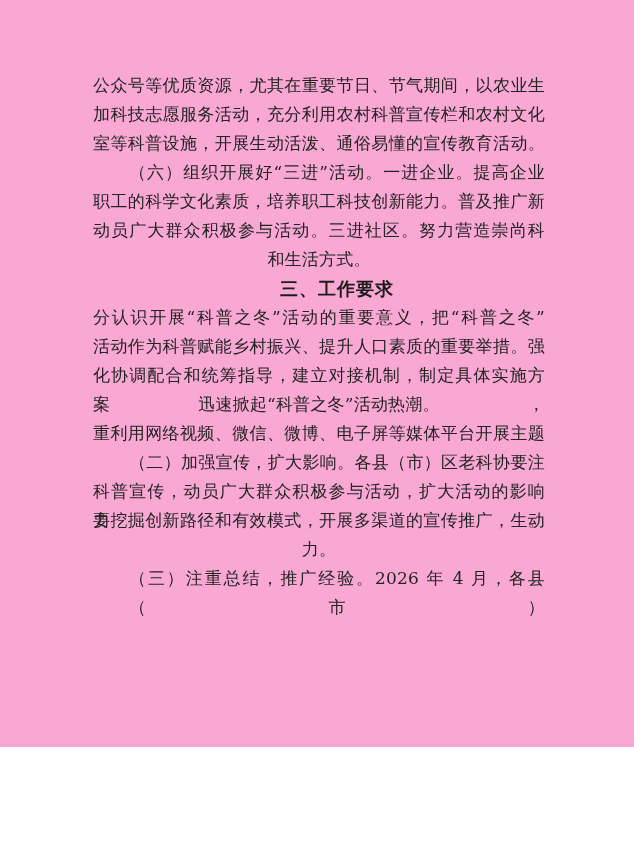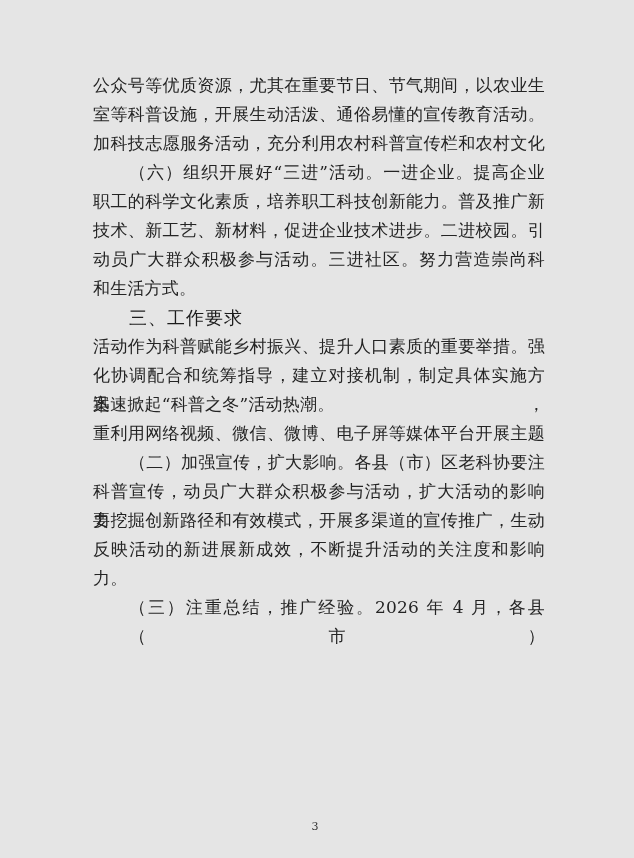--- a/index.html
+++ b/index.html
@@ -3,51 +3,51 @@
 <meta charset="utf-8">
 <style>
   html, body {
     margin: 0;
     padding: 0;
     background: #ffffff;
   }
   .page {
     position: relative;
     width: 634px;
-    height: 858px;
-    background: #e5e5e5;
+    height: 747px;
+    background: #f9a8d4;
     overflow: hidden;
     font-family: "DejaVu Serif", "Liberation Serif", serif;
     color: #222222;
   }
   .body-text {
     position: absolute;
     left: 93px;
     top: 71px;
     width: 452px;
   }
   .line {
     height: 29px;
     line-height: 29px;
     font-size: 17px;
-    text-align: left;
+    text-align: center;
     letter-spacing: 0.2px;
     color: #242424;
   }
   .line.fill {
     text-align: justify;
     text-align-last: justify;
     
   }
   .line.indent {
     padding-left: 36px;
   }
   .line.heading {
     font-family: "DejaVu Sans", "Liberation Sans", sans-serif;
-    font-weight: normal;
+    font-weight: bold;
     font-size: 18px;
     color: #1b1b1b;
     letter-spacing: 1px;
   }
   .page-number {
     position: absolute;
     left: 0;
     right: 4px;
     top: 820px;
     text-align: center;
@@ -55,33 +55,32 @@
     line-height: 14px;
     color: #333333;
   }
 </style>
 </head>
 <body>
 
 <div class="page">
   <div class="body-text">
       <div class="line fill">公众号等优质资源，尤其在重要节日、节气期间，以农业生</div>
+      <div class="line fill">加科技志愿服务活动，充分利用农村科普宣传栏和农村文化</div>
       <div class="line fill">室等科普设施，开展生动活泼、通俗易懂的宣传教育活动。</div>
-      <div class="line fill">加科技志愿服务活动，充分利用农村科普宣传栏和农村文化</div>
       <div class="line fill indent">（六）组织开展好“三进”活动。一进企业。提高企业</div>
       <div class="line fill">职工的科学文化素质，培养职工科技创新能力。普及推广新</div>
-      <div class="line fill">技术、新工艺、新材料，促进企业技术进步。二进校园。引</div>
       <div class="line fill">动员广大群众积极参与活动。三进社区。努力营造崇尚科</div>
       <div class="line">和生活方式。</div>
       <div class="line indent heading">三、工作要求</div>
+      <div class="line fill">分认识开展“科普之冬”活动的重要意义，把“科普之冬”</div>
       <div class="line fill">活动作为科普赋能乡村振兴、提升人口素质的重要举措。强</div>
       <div class="line fill">化协调配合和统筹指导，建立对接机制，制定具体实施方案，</div>
       <div class="line">迅速掀起“科普之冬”活动热潮。</div>
       <div class="line fill">重利用网络视频、微信、微博、电子屏等媒体平台开展主题</div>
       <div class="line fill indent">（二）加强宣传，扩大影响。各县（市）区老科协要注</div>
       <div class="line fill">科普宣传，动员广大群众积极参与活动，扩大活动的影响力。</div>
       <div class="line fill">要挖掘创新路径和有效模式，开展多渠道的宣传推广，生动</div>
-      <div class="line fill">反映活动的新进展新成效，不断提升活动的关注度和影响</div>
       <div class="line">力。</div>
       <div class="line fill indent">（三）注重总结，推广经验。2026 年 4 月，各县（市）</div>
     </div>
   <div class="page-number">3</div>
 </div>
 
 </body></html>

